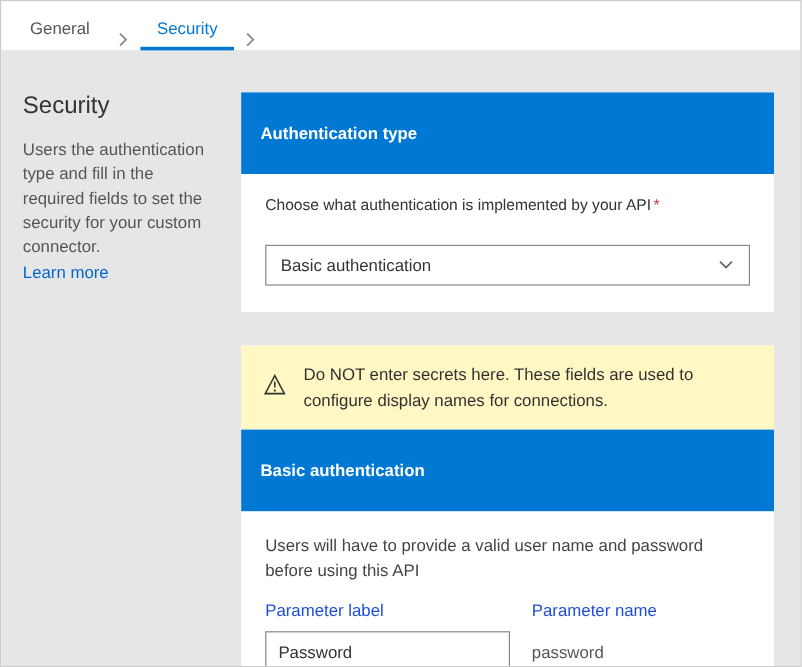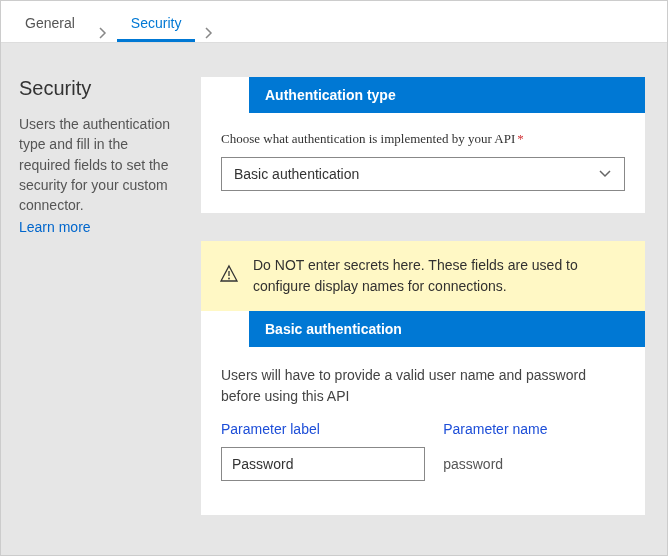--- a/index.html
+++ b/index.html
@@ -70,32 +70,30 @@
       padding-right: 22px;
     }
     .card {
       background: #fff;
       margin-bottom: 28px;
     }
     .card-header {
       background: #0078d4;
       color: #fff;
       font-weight: 600;
-      padding: 10px 16px;
-      font-size: 14px;
-      margin-left: 48px;
+      padding: 26px 16px;
+      font-size: 14px;
     }
     .card-body {
       padding: 18px 20px 22px;
     }
     .label-row {
       font-size: 13px;
       color: #333;
-      margin-bottom: 10px;
-      font-family: Liberation Serif, serif;
+      margin-bottom: 26px;
     }
     .req { color: #d13438; margin-left: 2px; }
     .select {
       border: 1px solid #888;
       padding: 8px 12px;
       display: flex;
       justify-content: space-between;
       align-items: center;
       cursor: pointer;
       font-size: 14px;

